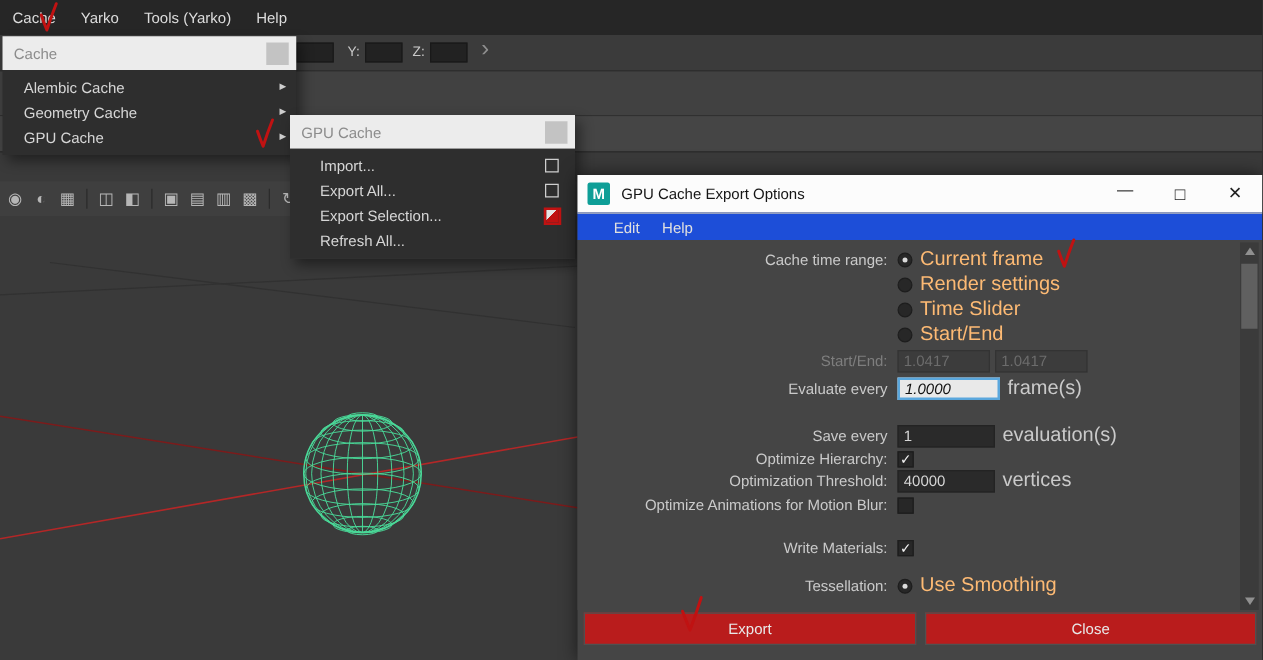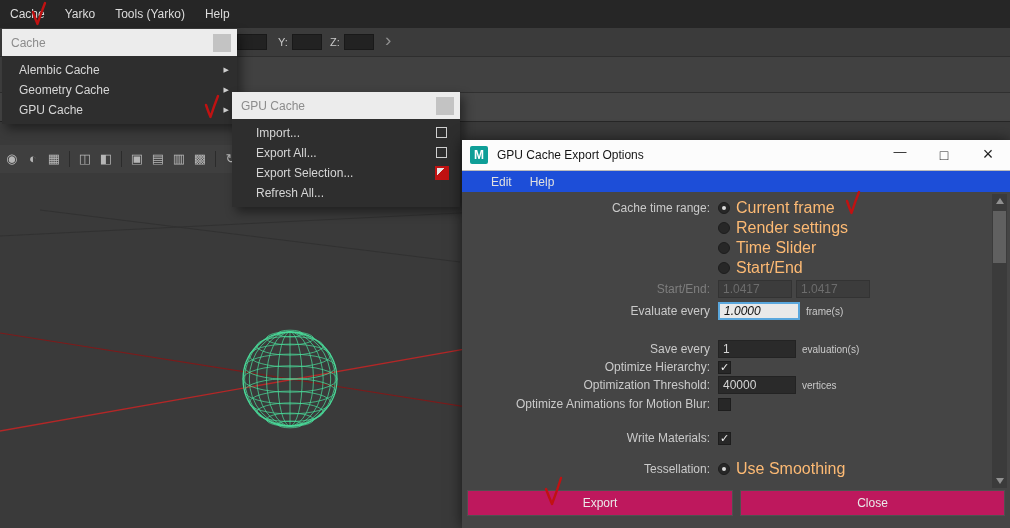--- a/index.html
+++ b/index.html
@@ -62,32 +62,32 @@
   .flabel { width:252px; text-align:right; padding-right:8px; font-size:12px; color:#cacaca; flex:none; }
   .flabel.dim { color:#7e7e7e; }
   .radio { width:12px; height:12px; border-radius:50%; background:#272727; border:1px solid #1d1d1d; margin-right:6px; position:relative; flex:none; }
   .radio.selected::after { content:""; position:absolute; left:3px; top:3px; width:4px; height:4px; border-radius:50%; background:#dadada; }
   .optlabel { font-size:16px; color:#fdba74; }
   .checkbox { width:13px; height:13px; background:#272727; border:1px solid #1d1d1d; position:relative; flex:none; }
   .checkbox.checked::after { content:"✓"; position:absolute; left:1px; top:-1px; font-size:11px; color:#f2f2f2; }
   .tfield { height:18px; background:#2a2a2a; border:1px solid #232323; color:#d6d6d6; font-size:12px; padding:0 4px; font-family:inherit; }
   .tfield.disabled { background:#3c3c3c; color:#6c6c6c; border-color:#333; }
   .tfield.focused { background:#e9e9e9; color:#111; border:2px solid #5aa7dd; }
-  .suffix { margin-left:6px; font-size:10px; color:#cacaca; }
+  .suffix { margin-left:6px; font-size:16px; color:#cacaca; }
   .gap4 { width:4px; flex:none; }
 
   .scrollbar { position:absolute; right:3px; top:54px; width:15px; height:294px; background:#3b3b3b; z-index:21; }
   .scroll-arrow { position:absolute; left:0; width:15px; height:14px; }
   .scroll-arrow.up { top:0; }
   .scroll-arrow.down { bottom:0; }
   .scroll-arrow.up::after { content:""; position:absolute; left:4px; top:4px; border-left:4px solid transparent; border-right:4px solid transparent; border-bottom:6px solid #909090; }
   .scroll-arrow.down::after { content:""; position:absolute; left:4px; top:4px; border-left:4px solid transparent; border-right:4px solid transparent; border-top:6px solid #909090; }
   .scroll-thumb { position:absolute; left:1px; top:17px; width:13px; height:52px; background:#606060; }
 
-  .dlg-btn { position:absolute; height:26px; background:#be185d; border:1px solid #505050; color:#e9e9e9; font-size:12px; font-family:inherit; }
+  .dlg-btn { position:absolute; height:26px; background:#b91c1c; border:1px solid #505050; color:#e9e9e9; font-size:12px; font-family:inherit; }
   #export-btn { left:5px; top:350px; width:266px; }
   #close-btn { left:278px; top:350px; width:265px; }
 
   .annotations { position:absolute; left:0; top:0; z-index:40; pointer-events:none; }
 </style>
 </head>
 <body>
 
 <div class="screen">
 

